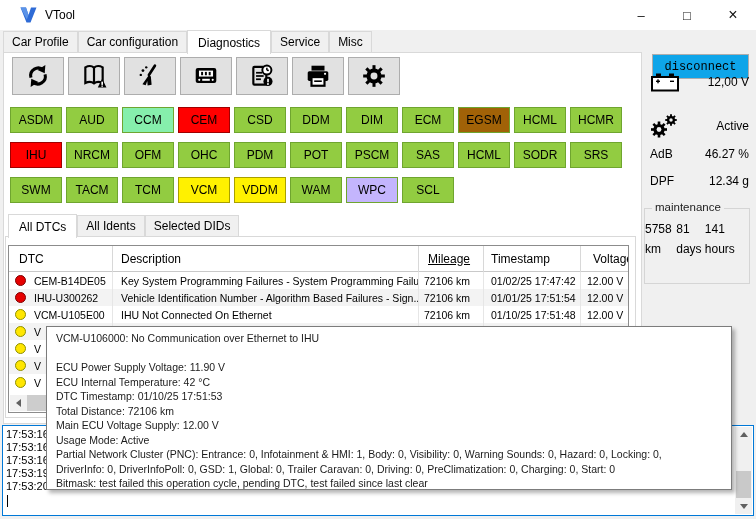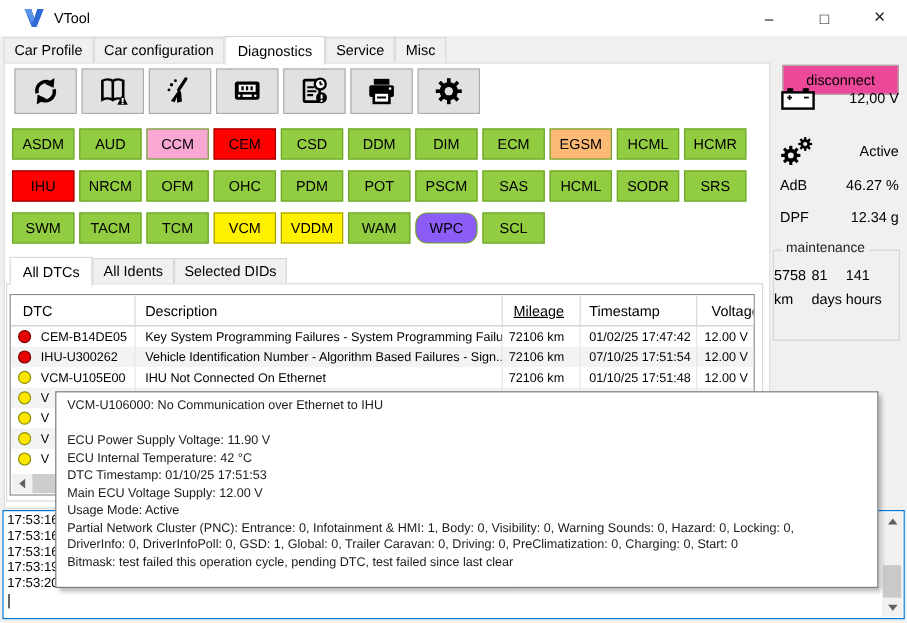--- a/index.html
+++ b/index.html
@@ -65,21 +65,21 @@
   .hscroll { position:absolute; left:1px; right:1px; bottom:1px; height:16px; background:#F1F1F1; display:flex; align-items:center; }
   .sb-btn { width:17px; height:16px; display:flex; align-items:center; justify-content:center; cursor:pointer; }
   .tri-left { width:0; height:0; border-top:4px solid transparent; border-bottom:4px solid transparent; border-right:5px solid #606060; }
   .tri-right { width:0; height:0; border-top:4px solid transparent; border-bottom:4px solid transparent; border-left:5px solid #606060; }
   .tri-up { width:0; height:0; border-left:4px solid transparent; border-right:4px solid transparent; border-bottom:5px solid #606060; }
   .tri-down { width:0; height:0; border-left:4px solid transparent; border-right:4px solid transparent; border-top:5px solid #606060; }
   .hthumb { width:235px; height:16px; background:#CDCDCD; cursor:pointer; }
   .sb-spacer { margin-left:auto; }
 
   
-  .disconnect-btn { position:absolute; left:652px; top:54px; width:97px; height:25px; background:#ec4899; border:1px solid #ADADAD; font-family:Liberation Sans, sans-serif; font-size:12px; cursor:pointer; }
+  .disconnect-btn { position:absolute; left:652px; top:54px; width:97px; height:25px; background:#0ea5e9; border:1px solid #ADADAD; font-family:Liberation Mono, monospace; font-size:12px; cursor:pointer; }
   .stat-row { position:absolute; left:650px; width:99px; display:flex; justify-content:space-between; align-items:center; }
   .stat-val { font-size:12px; text-align:right; }
   .stat-lbl { font-size:12px; }
   .maint { position:absolute; left:644px; top:208px; width:106px; height:76px; border:1px solid #D5D5D5; }
   .maint-title { position:absolute; top:-8px; left:7px; background:#F0F0F0; padding:0 3px; font-size:11.5px; color:#222; }
   .maint-vals { display:flex; align-items:flex-end; padding:10px 8px 0 0; }
   .maint-vals div { line-height:20px; font-size:12px; }
 
   
   .log { position:absolute; left:2px; top:425px; width:752px; height:91px; background:#fff; border:1px solid #0078D7; z-index:4; }
@@ -204,33 +204,33 @@
       </svg>
     </button>
   </div>
 
   <div class="ecu-grid">
 
       <button class="ecu ok" style="background: rgb(146, 204, 65);">ASDM</button>
 
       <button class="ecu ok" style="background: rgb(146, 204, 65);">AUD</button>
 
-      <button class="ecu ok" style="background: #f9a8d4;">CCM</button>
+      <button class="ecu ok" style="background: #86efac;">CCM</button>
 
       <button class="ecu error" style="background: rgb(255, 0, 0);">CEM</button>
 
       <button class="ecu ok" style="background: rgb(146, 204, 65);">CSD</button>
 
       <button class="ecu ok" style="background: rgb(146, 204, 65);">DDM</button>
 
       <button class="ecu ok" style="background: rgb(146, 204, 65);">DIM</button>
 
       <button class="ecu ok" style="background: rgb(146, 204, 65);">ECM</button>
 
-      <button class="ecu ok" style="background: #fdba74;">EGSM</button>
+      <button class="ecu ok" style="background: #a16207;">EGSM</button>
 
       <button class="ecu ok" style="background: rgb(146, 204, 65);">HCML</button>
 
       <button class="ecu ok" style="background: rgb(146, 204, 65);">HCMR</button>
 
       <button class="ecu error" style="background: rgb(255, 0, 0);">IHU</button>
 
       <button class="ecu ok" style="background: rgb(146, 204, 65);">NRCM</button>
 
       <button class="ecu ok" style="background: rgb(146, 204, 65);">OFM</button>
@@ -256,21 +256,21 @@
       <button class="ecu ok" style="background: rgb(146, 204, 65);">TACM</button>
 
       <button class="ecu ok" style="background: rgb(146, 204, 65);">TCM</button>
 
       <button class="ecu warning" style="background: rgb(255, 241, 0);">VCM</button>
 
       <button class="ecu warning" style="background: rgb(255, 241, 0);">VDDM</button>
 
       <button class="ecu ok" style="background: rgb(146, 204, 65);">WAM</button>
 
-      <button class="ecu ok" style="background: #8b5cf6; border-radius: 10px;">WPC</button>
+      <button class="ecu ok" style="background: #c4b5fd;">WPC</button>
 
       <button class="ecu ok" style="background: rgb(146, 204, 65);">SCL</button>
     </div>
 
   <div class="tabstrip dtc-tabs">
 
       <div class="tab selected">All DTCs</div>
 
       <div class="tab normal">All Idents</div>
 
@@ -299,21 +299,21 @@
           <div class="tc c5">12.00 V</div>
         </div>
 
         <div class="trow">
           <div class="tc c1">
             <span class="dot red"></span>
             <span>IHU-U300262</span>
           </div>
           <div class="tc c2">Vehicle Identification Number - Algorithm Based Failures - Sign...</div>
           <div class="tc c3">72106 km</div>
-          <div class="tc c4">07/10/25 17:51:54</div>
+          <div class="tc c4">01/01/25 17:51:54</div>
           <div class="tc c5">12.00 V</div>
         </div>
 
         <div class="trow">
           <div class="tc c1">
             <span class="dot yellow"></span>
             <span>VCM-U105E00</span>
           </div>
           <div class="tc c2">IHU Not Connected On Ethernet</div>
           <div class="tc c3">72106 km</div>
@@ -461,20 +461,21 @@
       <div class="ttline">VCM-U106000: No Communication over Ethernet to IHU</div>
 
       <div class="ttline"></div>
 
       <div class="ttline">ECU Power Supply Voltage: 11.90 V</div>
 
       <div class="ttline">ECU Internal Temperature: 42 °C</div>
 
       <div class="ttline">DTC Timestamp: 01/10/25 17:51:53</div>
 
+      <div class="ttline">Total Distance: 72106 km</div>
 
       <div class="ttline">Main ECU Voltage Supply: 12.00 V</div>
 
       <div class="ttline">Usage Mode: Active</div>
 
       <div class="ttline">Partial Network Cluster (PNC): Entrance: 0, Infotainment &amp; HMI: 1, Body: 0, Visibility: 0, Warning Sounds: 0, Hazard: 0, Locking: 0,</div>
 
       <div class="ttline">DriverInfo: 0, DriverInfoPoll: 0, GSD: 1, Global: 0, Trailer Caravan: 0, Driving: 0, PreClimatization: 0, Charging: 0, Start: 0</div>
 
       <div class="ttline">Bitmask: test failed this operation cycle, pending DTC, test failed since last clear</div>

